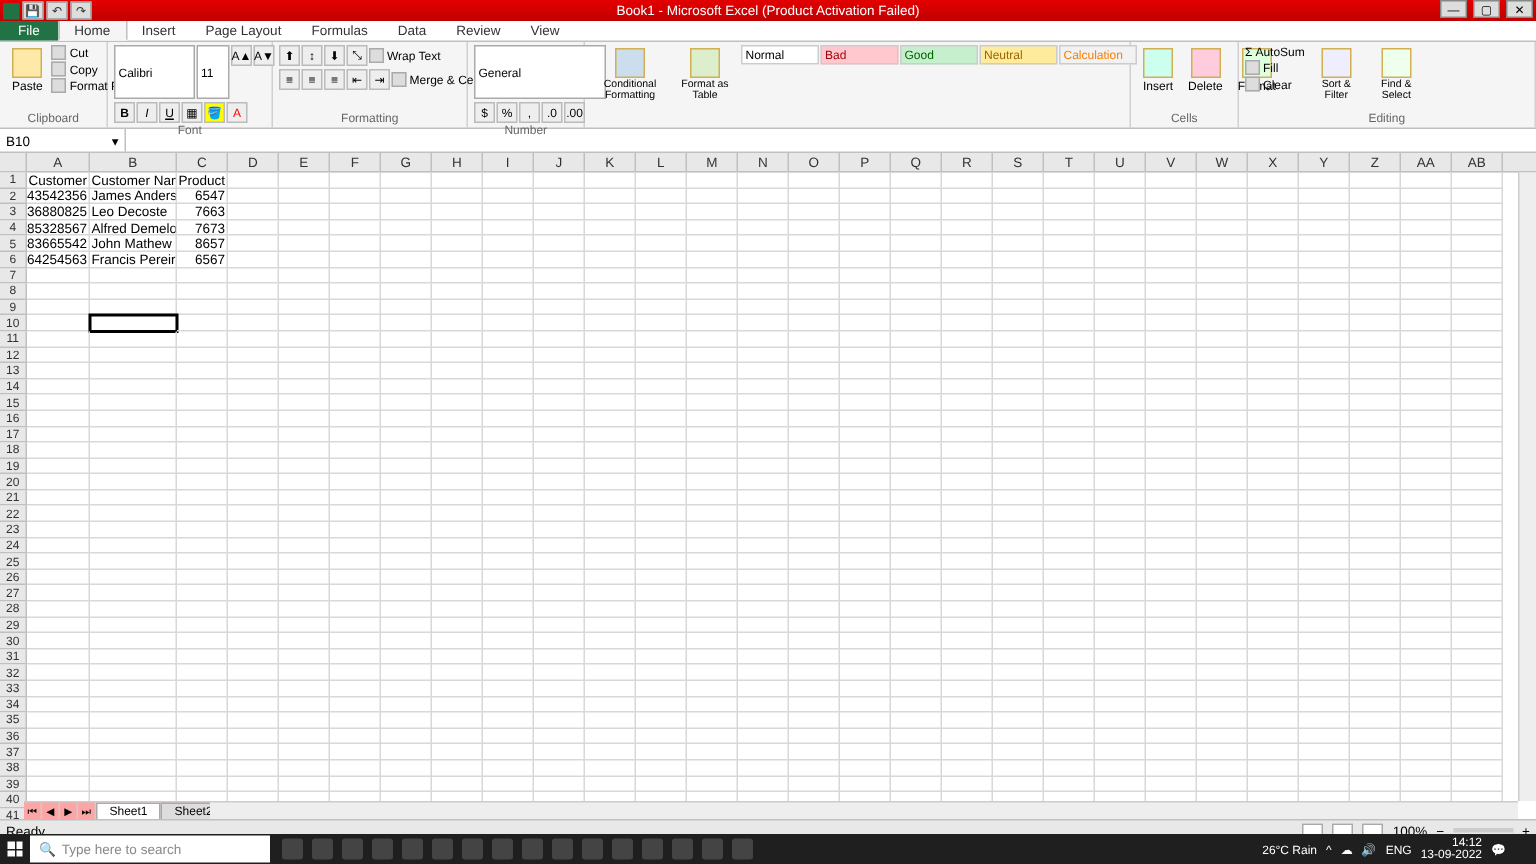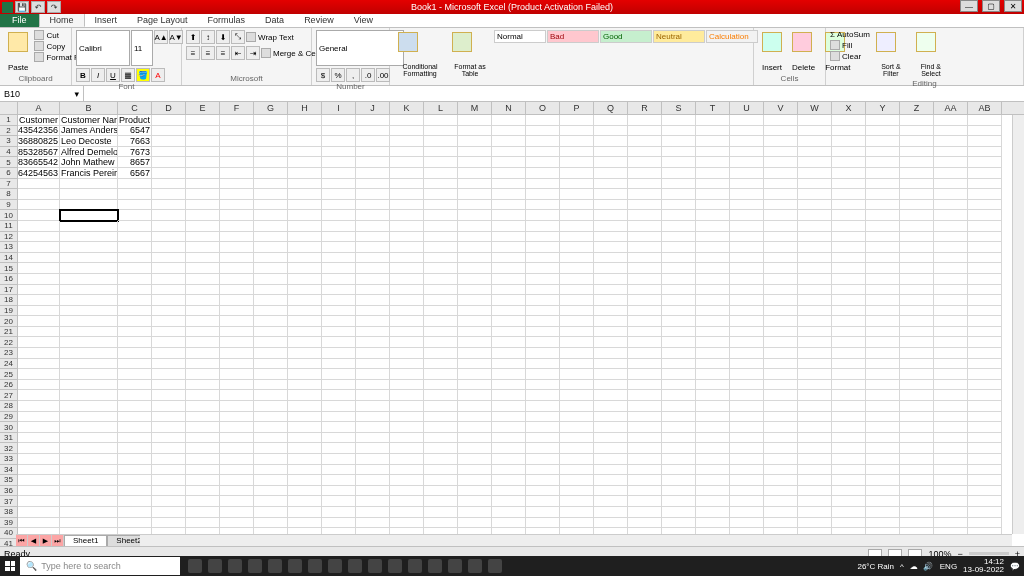--- a/index.html
+++ b/index.html
@@ -18,21 +18,21 @@
 .tabbar { height: 14px; background: #fff; display: flex; align-items: flex-end; border-bottom: 1px solid #c0c0c0; }
 .file-tab { background: #217346; color: #fff; padding: 1px 12px; font-size: 9px; height: 14px; display: flex; align-items: center; }
 .rtab { padding: 1px 10px; font-size: 9px; color: #333; height: 14px; display: flex; align-items: center; }
 .rtab.active { background: #f5f5f5; border: 1px solid #c0c0c0; border-bottom: 1px solid #f5f5f5; }
 
 
 .ribbon { height: 58px; background: #f5f5f5; border-bottom: 1px solid #c0c0c0; display: flex; }
 .rgroup { border-right: 1px solid #d0d0d0; padding: 2px 4px; display: flex; flex-direction: column; justify-content: space-between; height: 100%; }
 .rgroup-label { text-align: center; font-size: 8px; color: #666; }
 .rgroup-body { flex: 1; display: flex; align-items: flex-start; gap: 2px; }
-.big-btn { display: flex; flex-direction: column; justify-content: center; padding: 2px 4px; gap: 11px; font-size: 8px; }
+.big-btn { display: flex; flex-direction: column; align-items: center; justify-content: center; padding: 2px 4px; gap: 1px; font-size: 8px; }
 .big-btn .ico { width: 20px; height: 20px; background: #ffe9a8; border: 1px solid #d0b050; }
 .small-row { display: flex; flex-direction: column; gap: 1px; }
 .small-item { font-size: 8px; display: flex; align-items: center; gap: 2px; white-space: nowrap; }
 .tiny-ico { width: 10px; height: 10px; background: #ddd; border: 1px solid #aaa; display: inline-block; }
 .dd { border: 1px solid #aaa; background: #fff; font-size: 8px; padding: 17px 2px; height: 13px; display: flex; align-items: center; }
 .btnrow { display: flex; gap: 1px; }
 .tb { width: 14px; height: 14px; border: 1px solid #bbb; background: #eee; font-size: 8px; display: flex; align-items: center; justify-content: center; }
 .style-cell { width: 52px; height: 13px; font-size: 8px; display: flex; align-items: center; padding-left: 2px; border: 1px solid #ccc; }
 
 
@@ -65,21 +65,21 @@
 .viewbtn { width: 14px; height: 10px; border: 1px solid #aaa; background: #fff; }
 
 
 .taskbar { position: absolute; bottom: 0; left: 0; right: 0; height: 20px; background: #1f1f1f; display: flex; align-items: center; color: #fff; }
 .start { width: 20px; height: 20px; display: flex; align-items: center; justify-content: center; }
 .winlogo { width: 10px; height: 10px; display: grid; grid-template: 1fr 1fr / 1fr 1fr; gap: 1px; }
 .winlogo span { background: #fff; }
 .search { flex: 0 0 160px; height: 18px; background: #fff; color: #888; font-size: 9px; display: flex; align-items: center; padding: 0 6px; gap: 4px; }
 .tb-icons { display: flex; gap: 6px; padding: 0 8px; }
 .tbi { width: 14px; height: 14px; background: #444; border-radius: 2px; }
-.tray { margin-left: auto; display: flex; align-items: center; gap: 6px; padding-right: 4px; font-size: 8px; }
+.tray { margin-left: auto; display: flex; align-items: center; gap: 6px; padding-right: 20px; font-size: 8px; }
 .clock { text-align: right; line-height: 8px; }
 
 .col-A{width:42px}.col-B{width:58px}.col-C{width:34px}.col-std{width:34px}
 </style>
 </head>
 <body>
 
 <div class="titlebar">
   <div class="titlebar-left">
     <span class="mini-icon"></span>
@@ -172,21 +172,21 @@
           <span class="tb">≡</span>
           <span class="tb">≡</span>
         <span class="tb">⇤</span>
           <span class="tb">⇥</span>
         <div class="small-item">
             <span class="tiny-ico"></span>
             <span>Merge &amp; Center</span>
           </div>
       </div>
     </div>
-    <div class="rgroup-label">Microsoft</div>
+    <div class="rgroup-label">Formatting</div>
   </div>
   <div class="rgroup" style="width:78px">
     <div class="rgroup-body" style="flex-direction:column;gap:2px">
       <span class="dd" style="width:88px">General</span>
       <div class="btnrow">
         <span class="tb">$</span>
           <span class="tb">%</span>
           <span class="tb">,</span>
         <span class="tb">.0</span>
           <span class="tb">.00</span>

